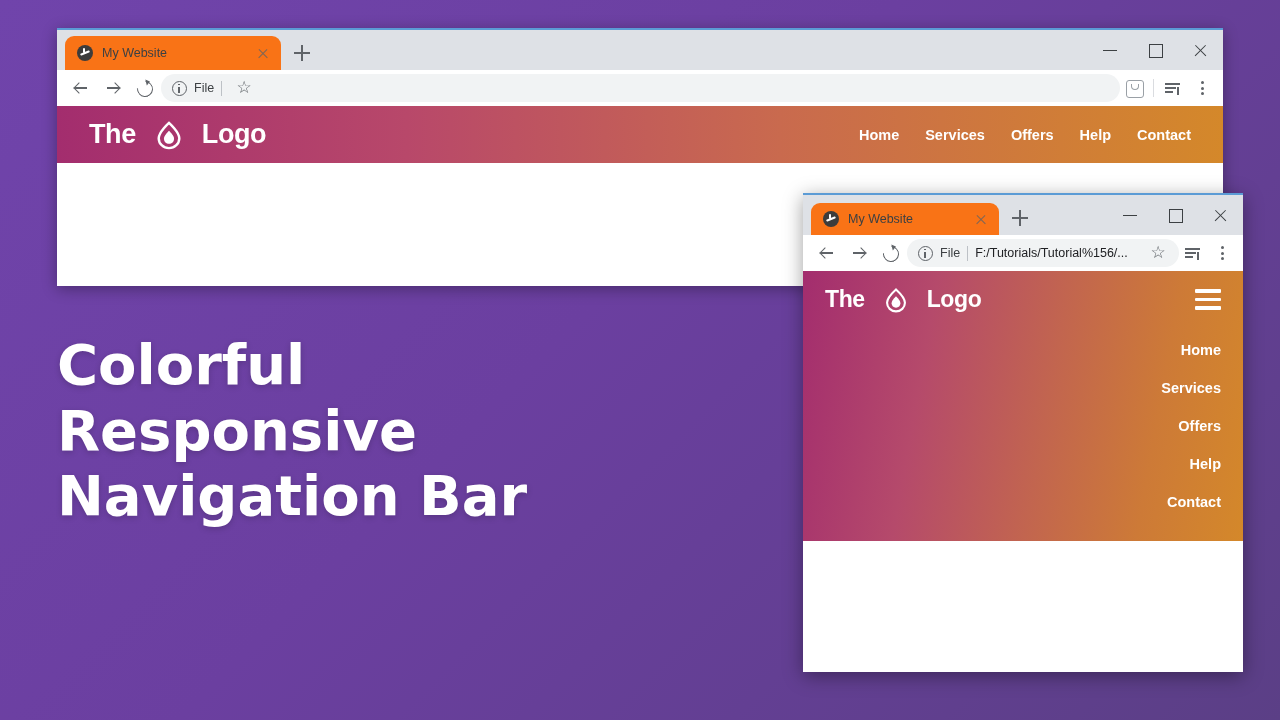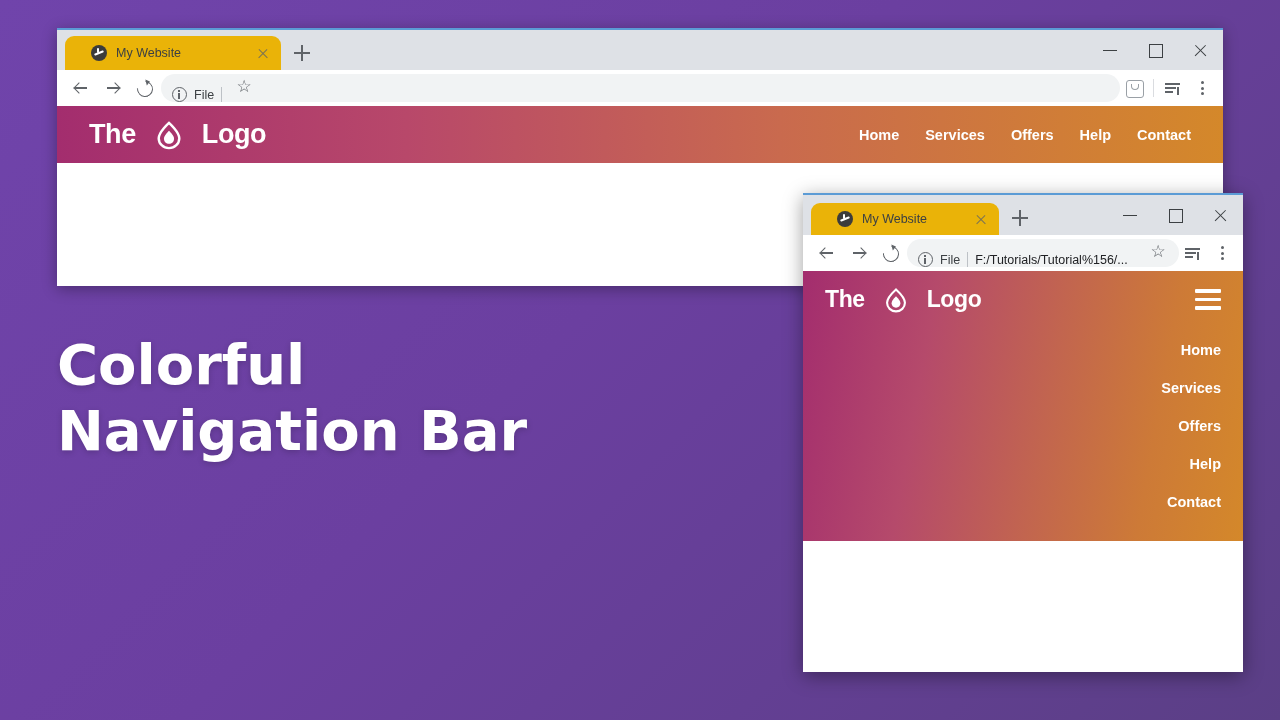--- a/index.html
+++ b/index.html
@@ -38,25 +38,25 @@
     display: flex;
     align-items: flex-end;
     height: 40px;
     padding-left: 8px;
   }
 
   .tab {
     position: relative;
     display: flex;
     align-items: center;
-    background: #eab308;
+    background: #f97316;
     height: 34px;
     width: 216px;
     border-radius: 9px 9px 0 0;
-    padding: 0 10px 0 26px;
+    padding: 0 10px 0 12px;
     gap: 9px;
   }
 
   .tab.small { width: 188px; height: 32px; }
 
   .favicon {
     width: 16px; height: 16px;
     border-radius: 50%;
     background: #3c3c3c;
     position: relative;
@@ -194,21 +194,21 @@
     width: 0; height: 0;
     border-left: 4px solid #5f6368;
     border-top: 3px solid transparent;
     border-bottom: 3px solid transparent;
     transform: rotate(-15deg);
   }
 
   .omnibox {
     flex: 1;
     display: flex;
-    align-items: flex-end;
+    align-items: center;
     height: 28px;
     background: #f1f3f4;
     border-radius: 14px;
     padding: 0 6px 0 11px;
     gap: 7px;
     min-width: 0;
   }
 
   .ico-info {
     width: 15px; height: 15px;
@@ -505,20 +505,21 @@
           <a href="#">Offers</a>
           <a href="#">Help</a>
           <a href="#">Contact</a>
         </nav>
       </div>
     </div>
   </div>
 
   <div id="headline">
     <span>Colorful</span>
+    <span>Responsive</span>
     <span>Navigation Bar</span>
   </div>
 
   <div class="browser" id="win2">
 
     <div class="win-topline"></div>
 
     <div class="tabstrip">
       <div class="tab small">
         <span class="favicon"></span>

